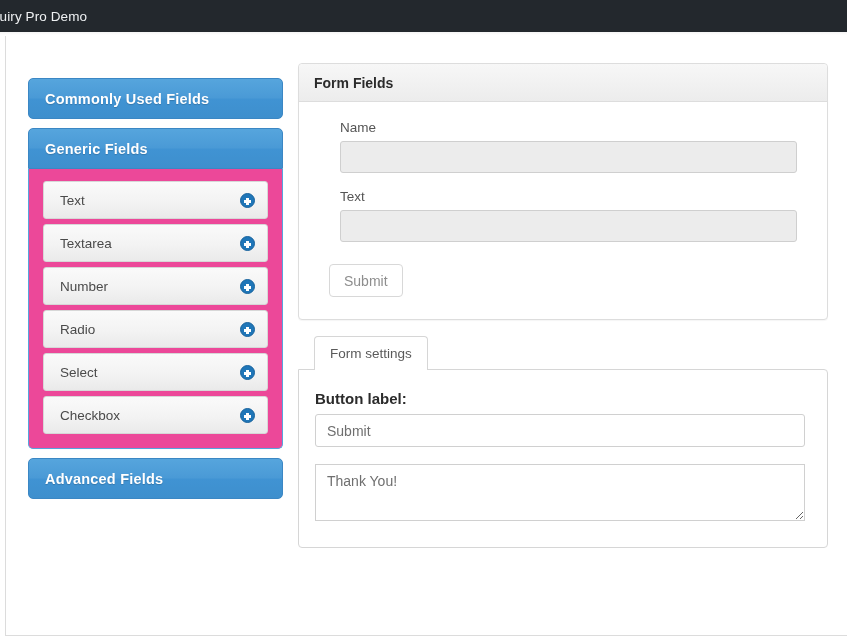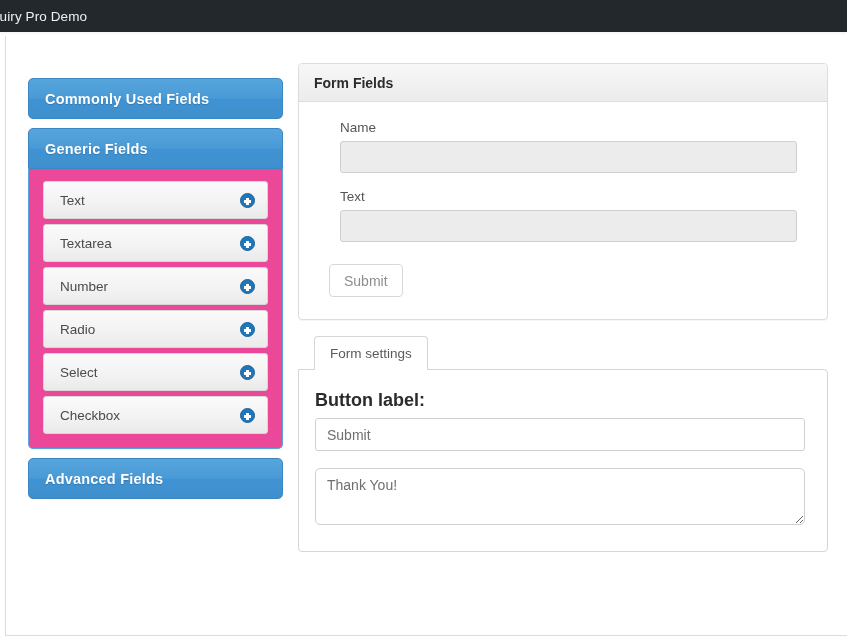--- a/index.html
+++ b/index.html
@@ -207,21 +207,21 @@
   .tab-panel {
     position: relative;
     margin-top: -1px;
     background: #ffffff;
     border: 1px solid #d6d6d6;
     border-radius: 0 4px 4px 4px;
     padding: 20px 22px 26px 16px;
   }
   .setting-label {
     display: block;
-    font-size: 18px;
+    font-size: 15px;
     font-weight: bold;
     color: #2b2b2b;
     margin-bottom: 7px;
   }
   .setting-input {
     display: block;
     width: 100%;
     height: 33px;
     background: #ffffff;
     border: 1px solid #d0d0d0;
@@ -232,21 +232,21 @@
     color: #6f6f6f;
     outline: none;
     margin-bottom: 17px;
   }
   .setting-textarea {
     display: block;
     width: 100%;
     height: 57px;
     background: #ffffff;
     border: 1px solid #d0d0d0;
-    border-radius: 5px;
+    border-radius: 0;
     padding: 8px 11px;
     font-family: "Liberation Sans", sans-serif;
     font-size: 14px;
     color: #6f6f6f;
     outline: none;
     resize: vertical;
   }
 </style>
 </head>
 <body>

